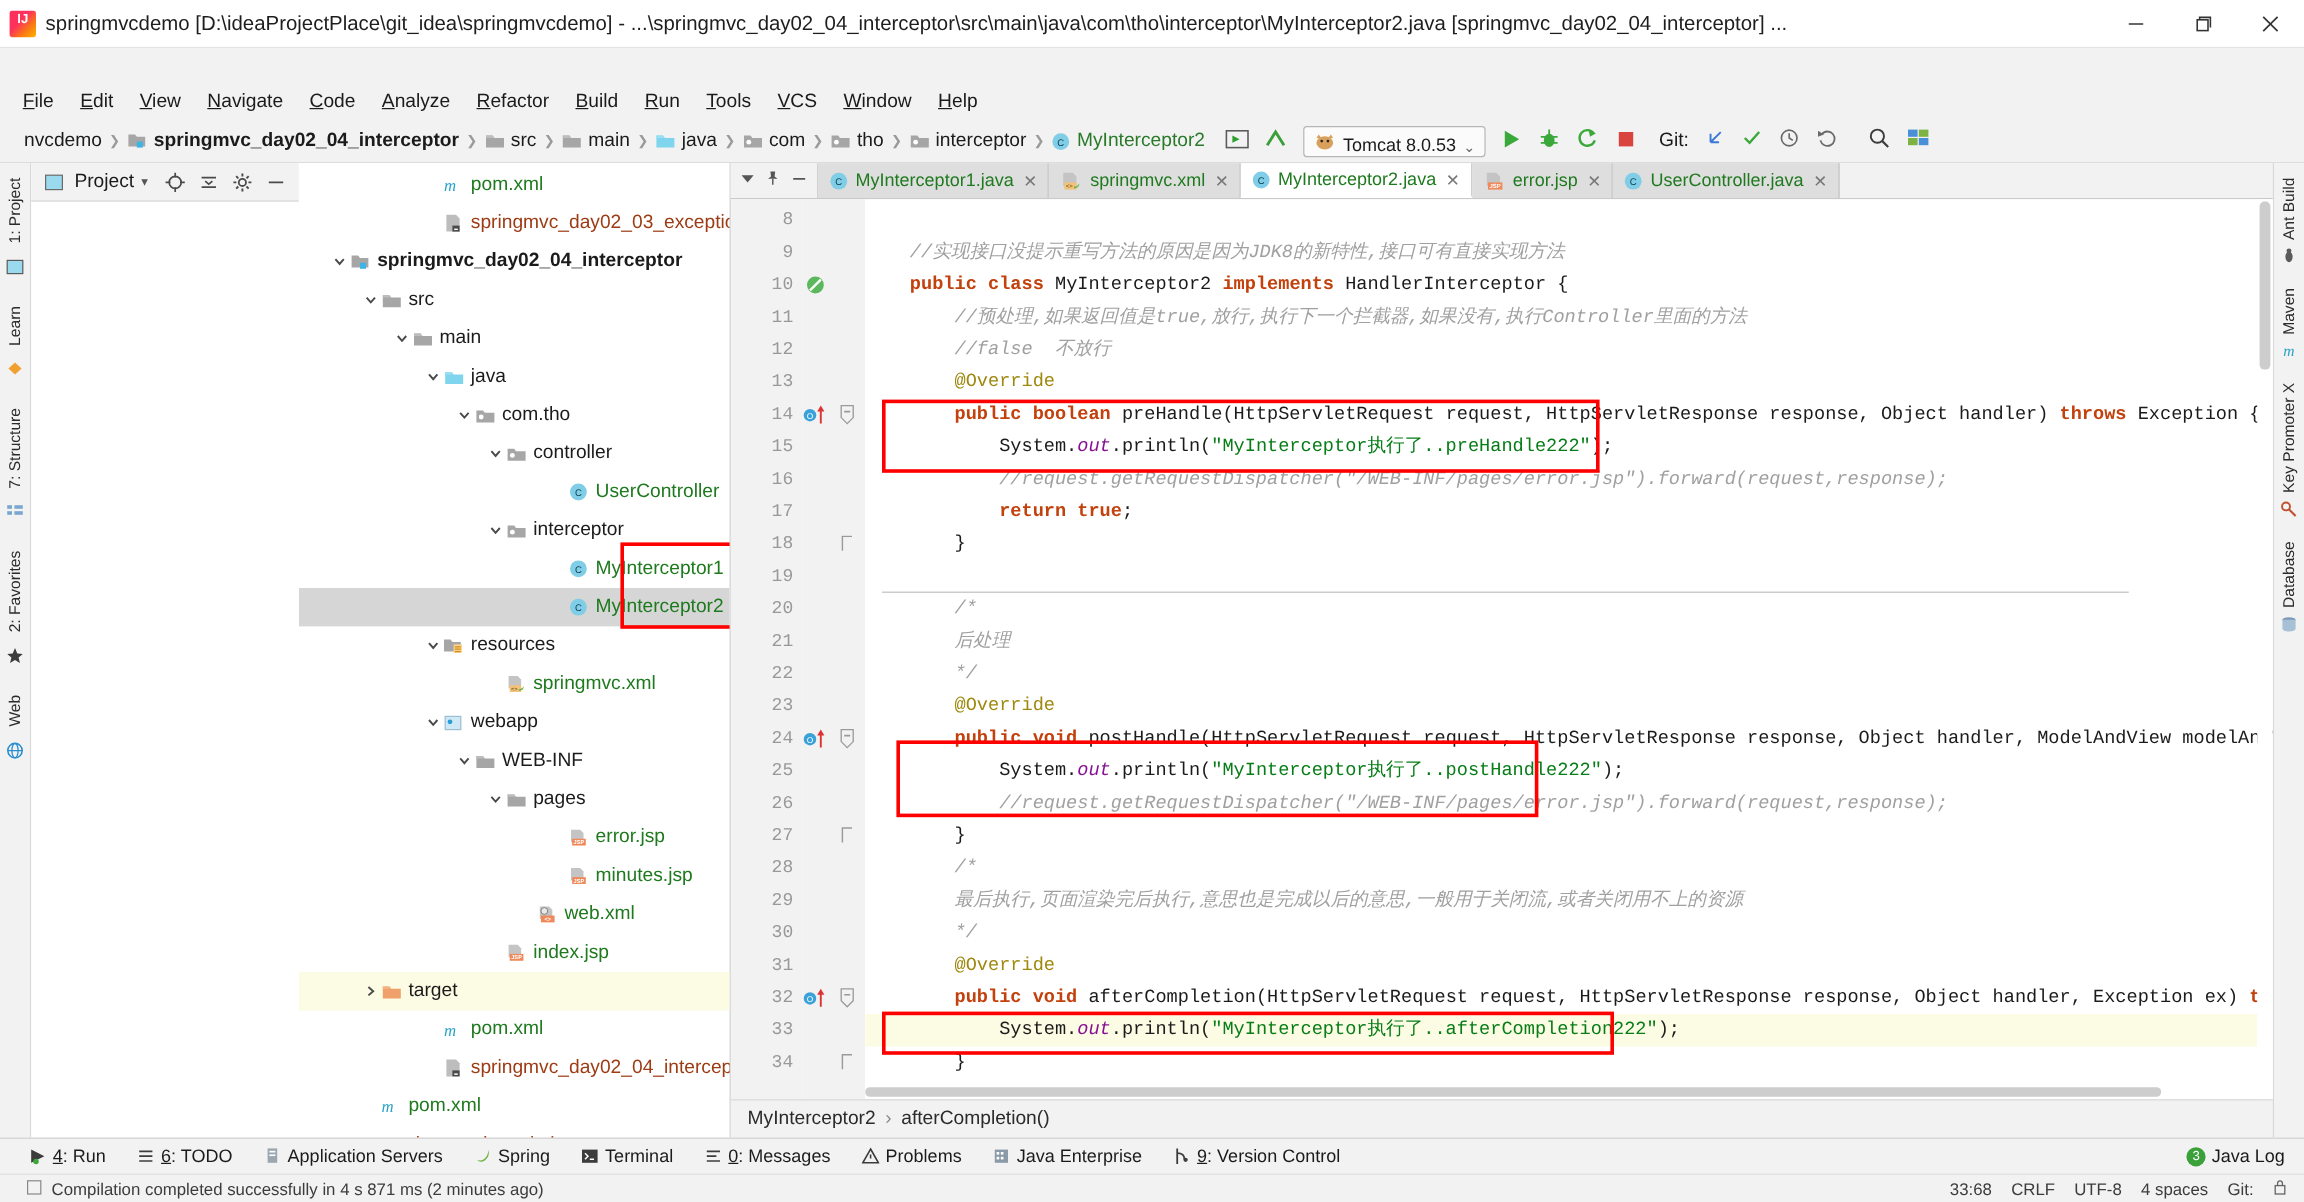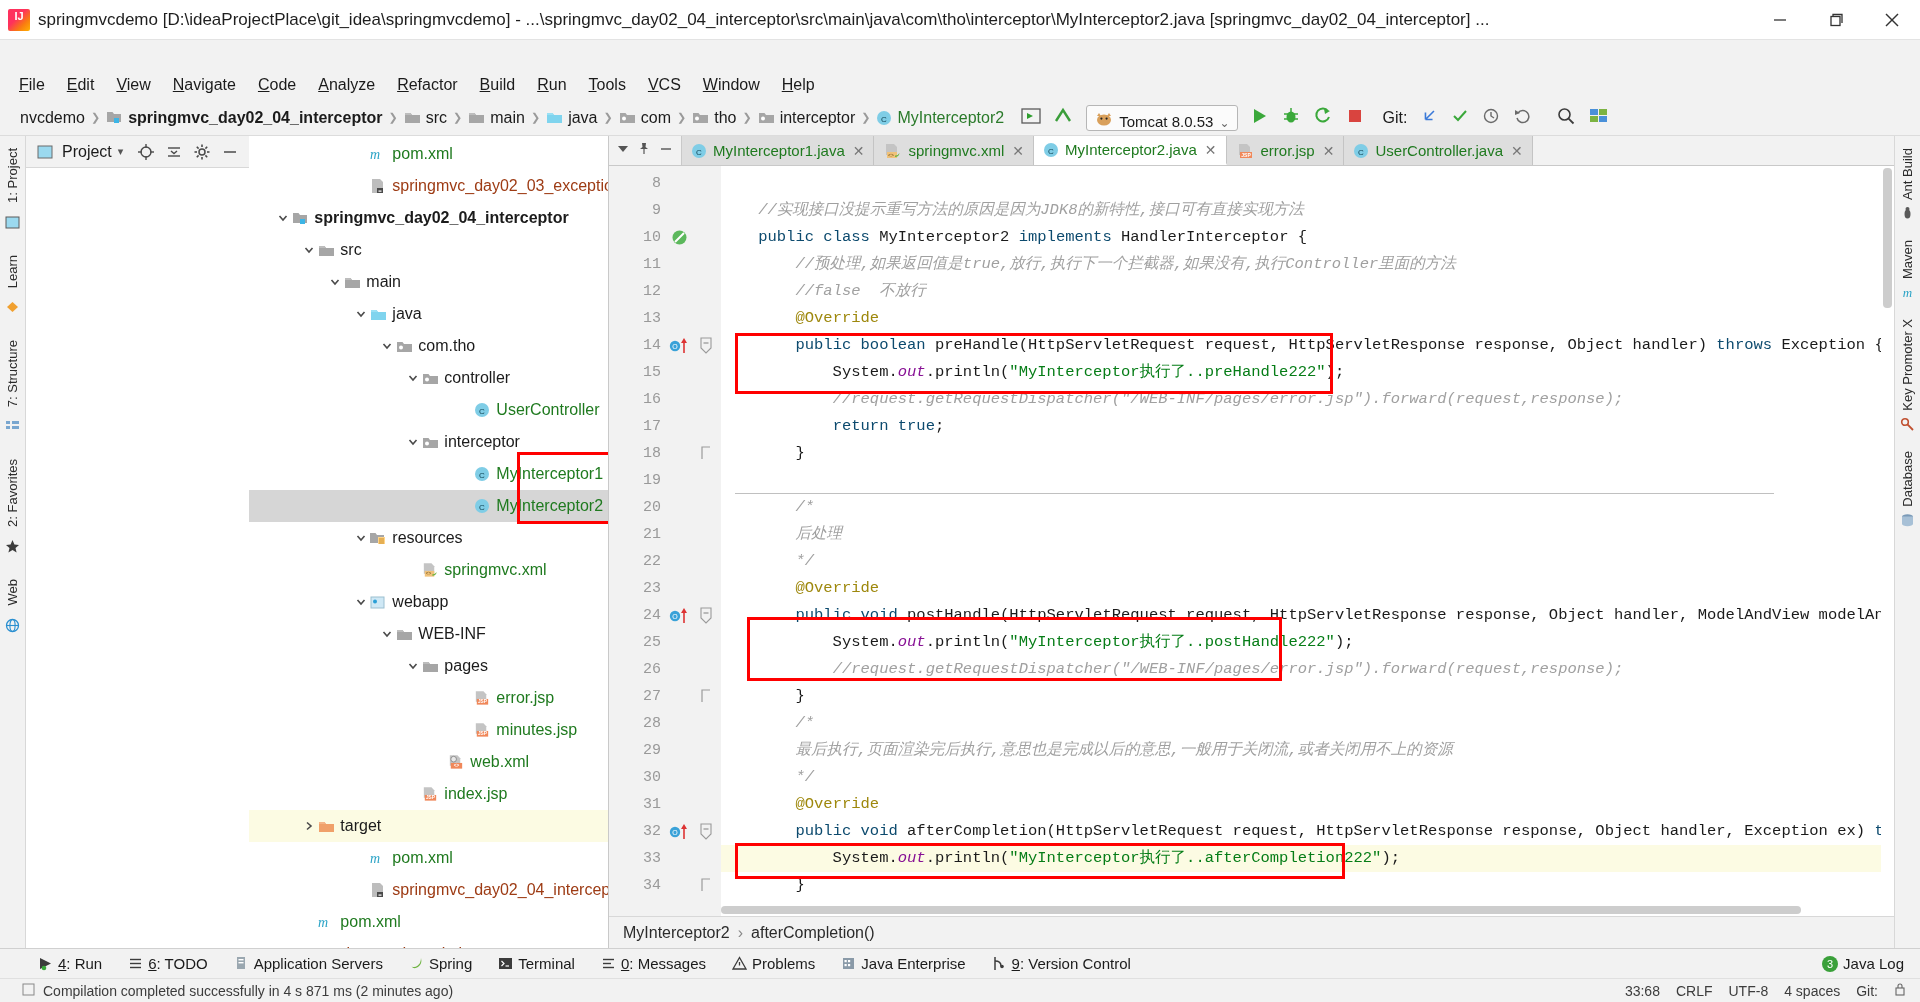--- a/index.html
+++ b/index.html
@@ -106,21 +106,21 @@
   .gutter {
     width: 60px; background:#f2f2f2; color:#999; text-align:right;
     font-family:"Liberation Mono", monospace; font-size:15px; padding-top:4px; flex:none;
   }
   .gutter-row { height:27px; line-height:27px; padding-right:8px; position:relative;}
   .gutter-marks { width: 52px; background:#f2f2f2; flex:none; padding-top:4px; position:relative;}
   .mark-row { height:27px; position:relative; }
   .code-col { flex:1; position:relative; overflow:hidden; background:#fff; padding-top:4px;}
   .code-row { height:27px; line-height:27px; white-space:pre; font-family:"Liberation Mono", monospace; font-size:15.5px; color:#1b1b1b;}
   .code-row.hl { background:#fcfbe3; }
-  .kw { color:#0c4a6e; font-weight:normal; }
+  .kw { color:#c2410c; font-weight:bold; }
   .cm { color:#a0a0a0; font-style:italic; }
   .str { color:#067d17; }
   .anno { color:#9e880d; }
   .fld { color:#871094; font-style:italic; }
 
   .redbox { position:absolute; border:3px solid #f00; pointer-events:none; }
 
   
   .sep-line { position:absolute; height:1px; background:#c0c0c0; }
 
@@ -130,21 +130,21 @@
   .scroll-h-thumb { position:absolute; height:8px; background:#cdcdcd; border-radius:4px; }
 
   .breadcrumb-bottom {
     height:32px; min-height:32px; display:flex; align-items:center; gap:8px;
     padding-left:14px; background:#f2f2f2; border-top:1px solid #d8d8d8; font-size:16px; color:#2b2b2b;
   }
 
   
   .toolwindow-bar {
     height:30px; min-height:30px; display:flex; align-items:center; gap:0;
-    background:#f2f2f2; border-top:1px solid #d0d0d0; padding-left:36px; font-size:15px;
+    background:#f2f2f2; border-top:1px solid #d0d0d0; padding-left:22px; font-size:15px;
   }
   .tw-item { display:flex; align-items:center; gap:5px; padding:0 14px 0 2px; margin-right:10px; color:#1b1b1b; white-space:nowrap;}
   .tw-item u { text-decoration: underline; }
   .statusbar {
     height:24px; min-height:24px; display:flex; align-items:center;
     background:#f2f2f2; padding-left:22px; font-size:14px; color:#3c3c3c; border-top:1px solid #e0e0e0;
   }
   .status-right { margin-left:auto; display:flex; align-items:center; gap:16px; padding-right:14px; }
   .evt-badge {
     width:16px; height:16px; border-radius:50%; background:#3aa03a; color:#fff;

